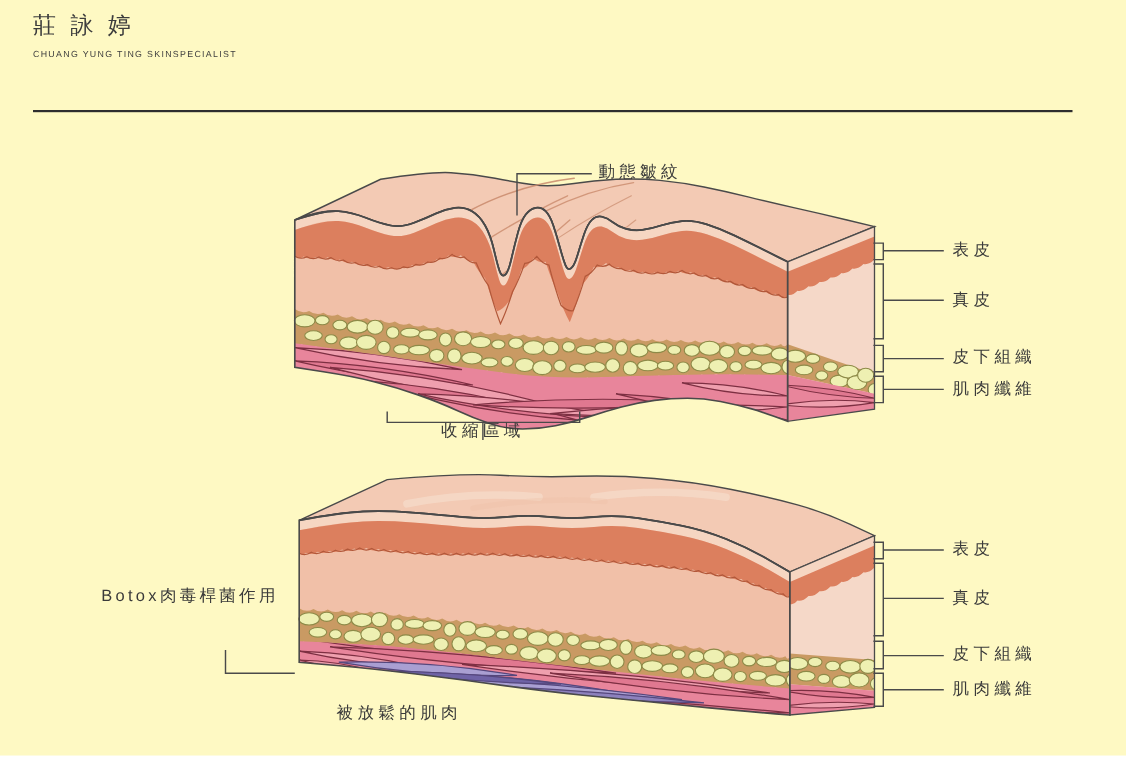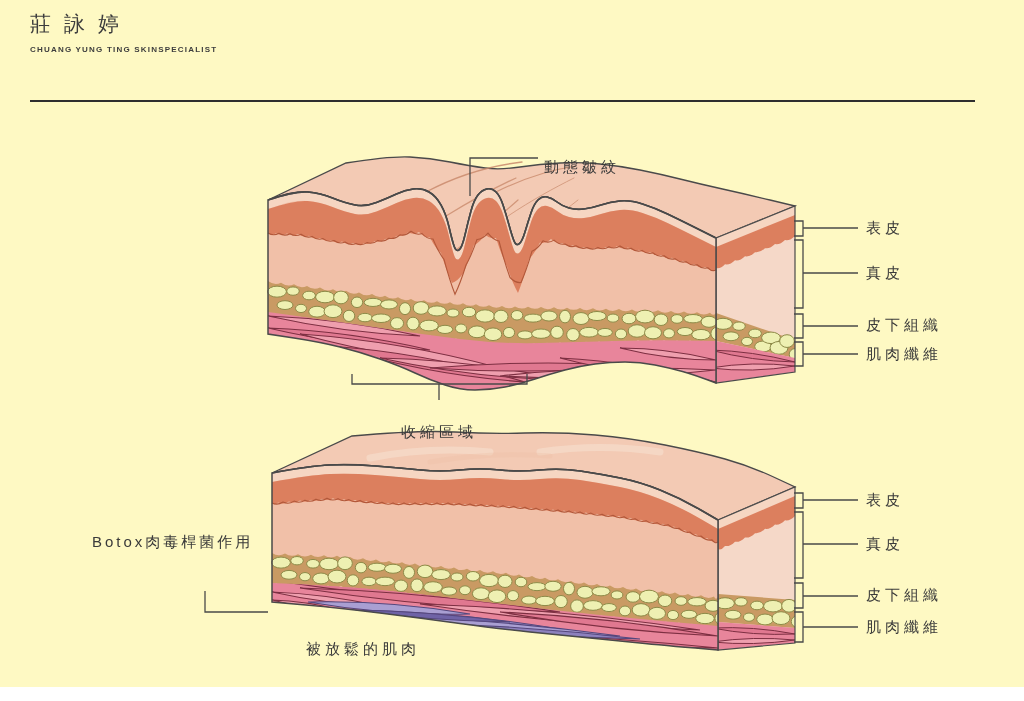--- a/index.html
+++ b/index.html
@@ -1,21 +1,21 @@
 <!DOCTYPE html>
 <html><head>
 <meta charset="utf-8">
 <style>
   html,body{margin:0;padding:0;background:#ffffff;}
   .canvas{position:relative;width:1024px;height:687px;background:#fef9c3;overflow:hidden;
           font-family:"Liberation Sans","DejaVu Sans",sans-serif;}
   .brand{position:absolute;left:30px;top:12px;color:#3d3d3d;}
   .brand-l1{font-size:21px;letter-spacing:13px;font-weight:300;line-height:1.1;}
   .brand-l2{font-size:23px;letter-spacing:9px;font-weight:300;margin-top:7px;line-height:1.1;}
-  .brand-l3{font-size:8px;letter-spacing:1.2px;font-weight:700;margin-top:10px;}
+  .brand-l3{font-size:8px;letter-spacing:1.2px;font-weight:400;margin-top:10px;}
   .rule{position:absolute;left:30px;top:100px;width:945px;height:2px;background:#2e2e2e;}
   svg.diagram{position:absolute;left:0;top:0;}
   .ann{fill:none;stroke:#4a4a4a;stroke-width:1.3px;}
   .lbl{position:absolute;font-size:15px;letter-spacing:4px;color:#3a3a3a;white-space:nowrap;line-height:1;}
 </style>
 </head>
 <body>
 
 <div class="canvas">
 
@@ -280,26 +280,26 @@
       </g>
     <g id="g-bot-annot">
       <path class="ann" d="M205,591L205,612L268,612"></path>
       <path class="ann" d="M794,493L803,493L803,508L794,508M803,500L858,500"></path>
       <path class="ann" d="M794,512L803,512L803,578L794,578M803,544L858,544"></path>
       <path class="ann" d="M794,583L803,583L803,608L794,608M803,596L858,596"></path>
       <path class="ann" d="M794,612L803,612L803,642L794,642M803,627L858,627"></path>
     </g>
   </svg>
 
-  <div class="lbl" style="left:544px;top:159px">動態皺紋</div>
+  <div class="lbl" style="left:544px;top:149px">動態皺紋</div>
   <div class="lbl" style="left:866px;top:220px">表皮</div>
   <div class="lbl" style="left:866px;top:265px">真皮</div>
   <div class="lbl" style="left:866px;top:317px">皮下組織</div>
   <div class="lbl" style="left:866px;top:346px">肌肉纖維</div>
-  <div class="lbl" style="left:401px;top:424px">收縮區域</div>
+  <div class="lbl" style="left:401px;top:384px">收縮區域</div>
 
   <div class="lbl" style="left:92px;top:534px;letter-spacing:3px">Botox肉毒桿菌作用</div>
   <div class="lbl" style="left:306px;top:641px">被放鬆的肌肉</div>
   <div class="lbl" style="left:866px;top:492px">表皮</div>
   <div class="lbl" style="left:866px;top:536px">真皮</div>
   <div class="lbl" style="left:866px;top:587px">皮下組織</div>
   <div class="lbl" style="left:866px;top:619px">肌肉纖維</div>
 
 </div>
 

